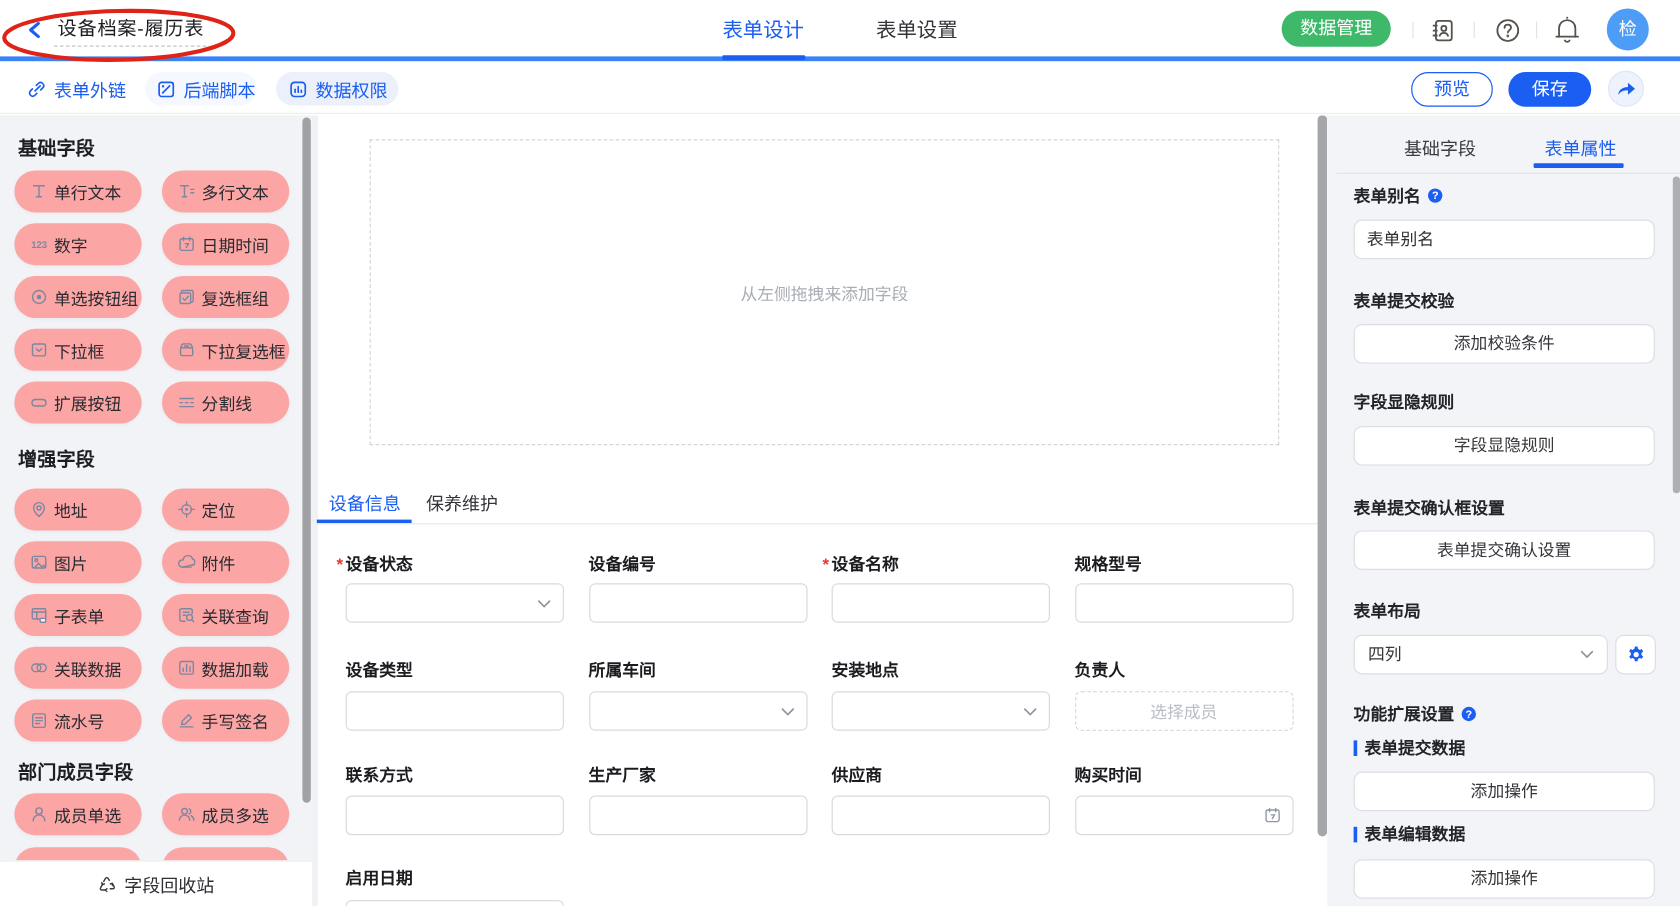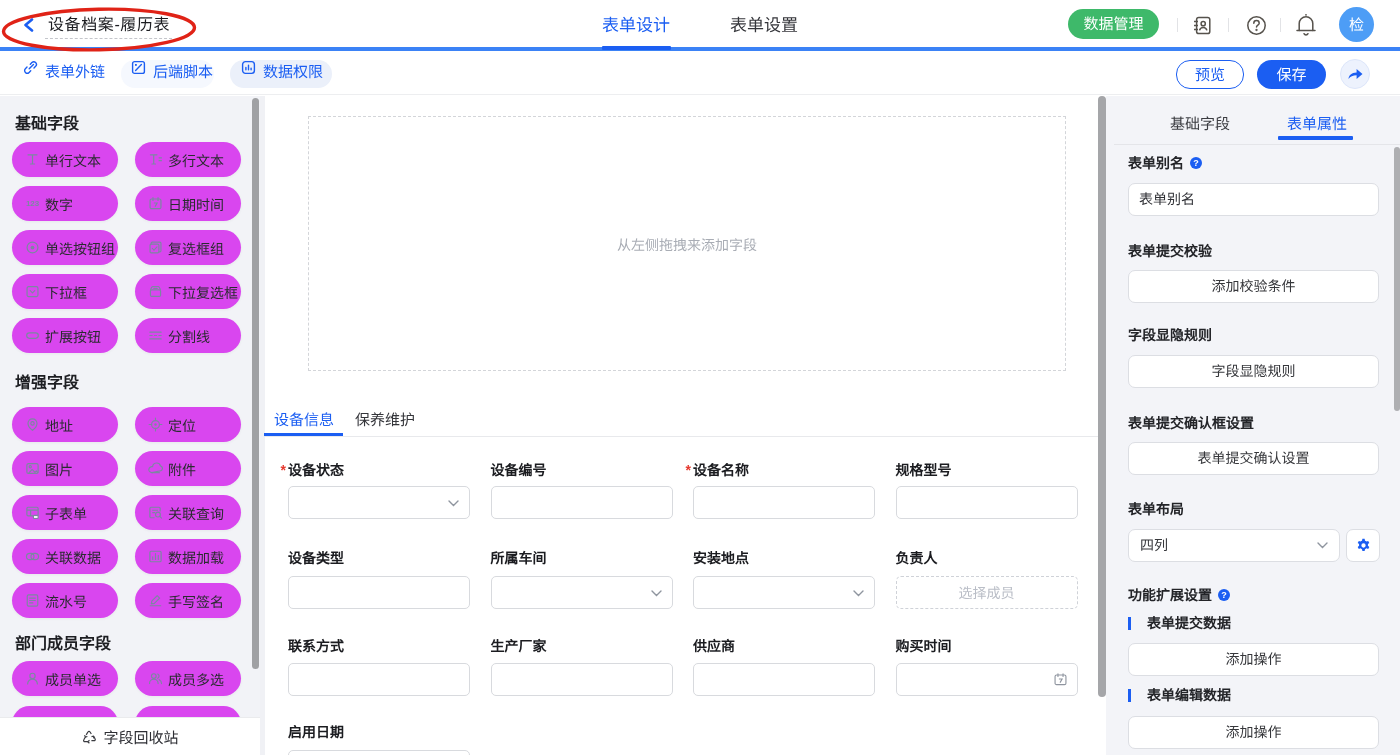--- a/index.html
+++ b/index.html
@@ -14,28 +14,28 @@
 #title-dash { position:absolute; left:45px; top:38px; width:127px; border-top:1px dashed #c4c6cb; }
 .htab { position:absolute; top:0; height:51px; line-height:51px; font-size:17px; }
 .htab.on { color:#1b5ef2; }
 .htab.off { color:#34353a; }
 .htab-bar { position:absolute; top:46px; height:4px; background:#1b5ef2; border-radius:1px; }
 #btn-green { position:absolute; left:1068px; top:9px; width:91px; height:30px; border-radius:15px; background:#3eb96a; color:#fff; font-size:15px; text-align:center; line-height:30px; }
 .hdiv { position:absolute; top:18px; height:14px; width:1px; background:#e2e3e6; }
 #avatar { position:absolute; left:1339px; top:7px; width:35px; height:35px; border-radius:50%; background:#4d9df6; color:#fff; font-size:15px; text-align:center; line-height:35px; }
 
 #tbar { position:absolute; left:0; top:52px; width:1400px; height:43px; background:#fff; border-bottom:1px solid #edeef0; }
-.tlink { position:absolute; top:8px; height:28px; border-radius:14px; display:flex; align-items:flex-start; color:#1b5ef2; font-size:15px; white-space:nowrap; }
+.tlink { position:absolute; top:8px; height:28px; border-radius:14px; display:flex; align-items:center; color:#1b5ef2; font-size:15px; white-space:nowrap; }
 .btn-outline { position:absolute; left:1176px; top:7.5px; width:68px; height:29px; border:1px solid #1b5ef2; border-radius:14px; color:#1b5ef2; font-size:15px; text-align:center; line-height:27px; background:#fff; }
 .btn-solid { position:absolute; left:1257px; top:7.5px; width:69px; height:29px; border-radius:14.5px; background:#1b5ef2; color:#fff; font-size:15px; text-align:center; line-height:29px; }
 #btn-share { position:absolute; left:1340px; top:7px; width:30px; height:30px; border-radius:50%; background:#edf2fd; border:1px solid #dde6fa; display:flex; align-items:center; justify-content:center; }
 
 #side { position:absolute; left:0; top:96px; width:260px; height:659px; background:#f2f3f7; }
 .shead { position:absolute; left:15px; font-size:16px; font-weight:700; color:#1d1e22; }
-.pill { position:absolute; width:106px; height:35px; background:#d946ef; border-radius:17.5px; display:flex; align-items:center; padding-left:13px; box-shadow:0 1px 3px rgba(30,34,48,0.05); }
+.pill { position:absolute; width:106px; height:35px; background:#fca5a5; border-radius:17.5px; display:flex; align-items:center; padding-left:13px; box-shadow:0 1px 3px rgba(30,34,48,0.05); }
 .pill span { font-size:14px; color:#2a2b30; margin-left:5px; white-space:nowrap; }
 .pill svg { flex:none; }
 #recycle { position:absolute; left:0; top:621px; width:260px; height:38px; background:#fff; border-top:1px solid #eaebed; display:flex; align-items:center; justify-content:center; font-size:15px; color:#2e2f34; }
 
 #canvas { position:absolute; left:260px; top:96px; width:846px; height:659px; background:#fff; overflow:hidden; }
 #dashbox { position:absolute; left:48px; top:20px; width:758px; height:255px; border:1px dashed #d3d5d9; display:flex; align-items:center; justify-content:center; color:#a9adb5; font-size:14px; }
 .ctab { position:absolute; top:312px; font-size:15px; }
 #ctab-bar { position:absolute; left:4px; top:337px; width:79px; height:3px; background:#1b5ef2; }
 #ctab-line { position:absolute; left:4px; top:340px; width:834px; height:1px; background:#e8e9ec; }
 .flabel { position:absolute; font-size:14px; line-height:14px; font-weight:700; color:#1b1c20; white-space:nowrap; }
@@ -46,21 +46,21 @@
 .finput svg.cal { position:absolute; right:9px; top:8px; }
 
 #rpanel { position:absolute; left:1106px; top:96px; width:294px; height:659px; background:#f3f4f8; }
 .rtab { position:absolute; top:16px; font-size:15px; }
 #rtab-bar { position:absolute; left:172px; top:40px; width:75px; height:4px; background:#1b5ef2; border-radius:1px; }
 #rtab-line { position:absolute; left:8px; top:48px; width:286px; height:1px; background:#e4e5e9; }
 .rlabel { position:absolute; left:22px; font-size:14px; line-height:15px; font-weight:700; color:#232428; display:flex; align-items:center; }
 .qmark { display:inline-block; width:12px; height:12px; border-radius:50%; background:#1b5ef2; color:#fff; font-size:9px; font-weight:700; text-align:center; line-height:12px; margin-left:6px; }
 .rinput { position:absolute; left:22px; width:251px; height:33px; background:#fff; border:1px solid #dcdee3; border-radius:7px; font-size:14px; color:#303136; line-height:31px; padding-left:10px; }
 .rbtn { position:absolute; left:22px; width:251px; height:33px; background:#fff; border:1px solid #dcdee3; border-radius:7px; font-size:14px; color:#36373b; text-align:center; line-height:31px; }
-.rsub { position:absolute; left:22px; font-size:14px; font-weight:700; color:#232428; border-left:3px solid #1b5ef2; padding-left:16px; line-height:13px; }
+.rsub { position:absolute; left:22px; font-size:14px; font-weight:700; color:#232428; border-left:3px solid #1b5ef2; padding-left:6px; line-height:13px; }
 
 .sb { position:absolute; border-radius:4px; background:#a5a6a9; }
 </style>
 </head>
 <body>
 <div id="app">
 
 <div id="hdr">
   <svg class="abs" style="left:22px;top:18px" width="13" height="14" viewBox="0 0 13 14" fill="none">
         <path d="M10 1.5 3.5 7 10 12.5" stroke="#1b5ef2" stroke-width="2.6" stroke-linecap="round" stroke-linejoin="round"></path>

